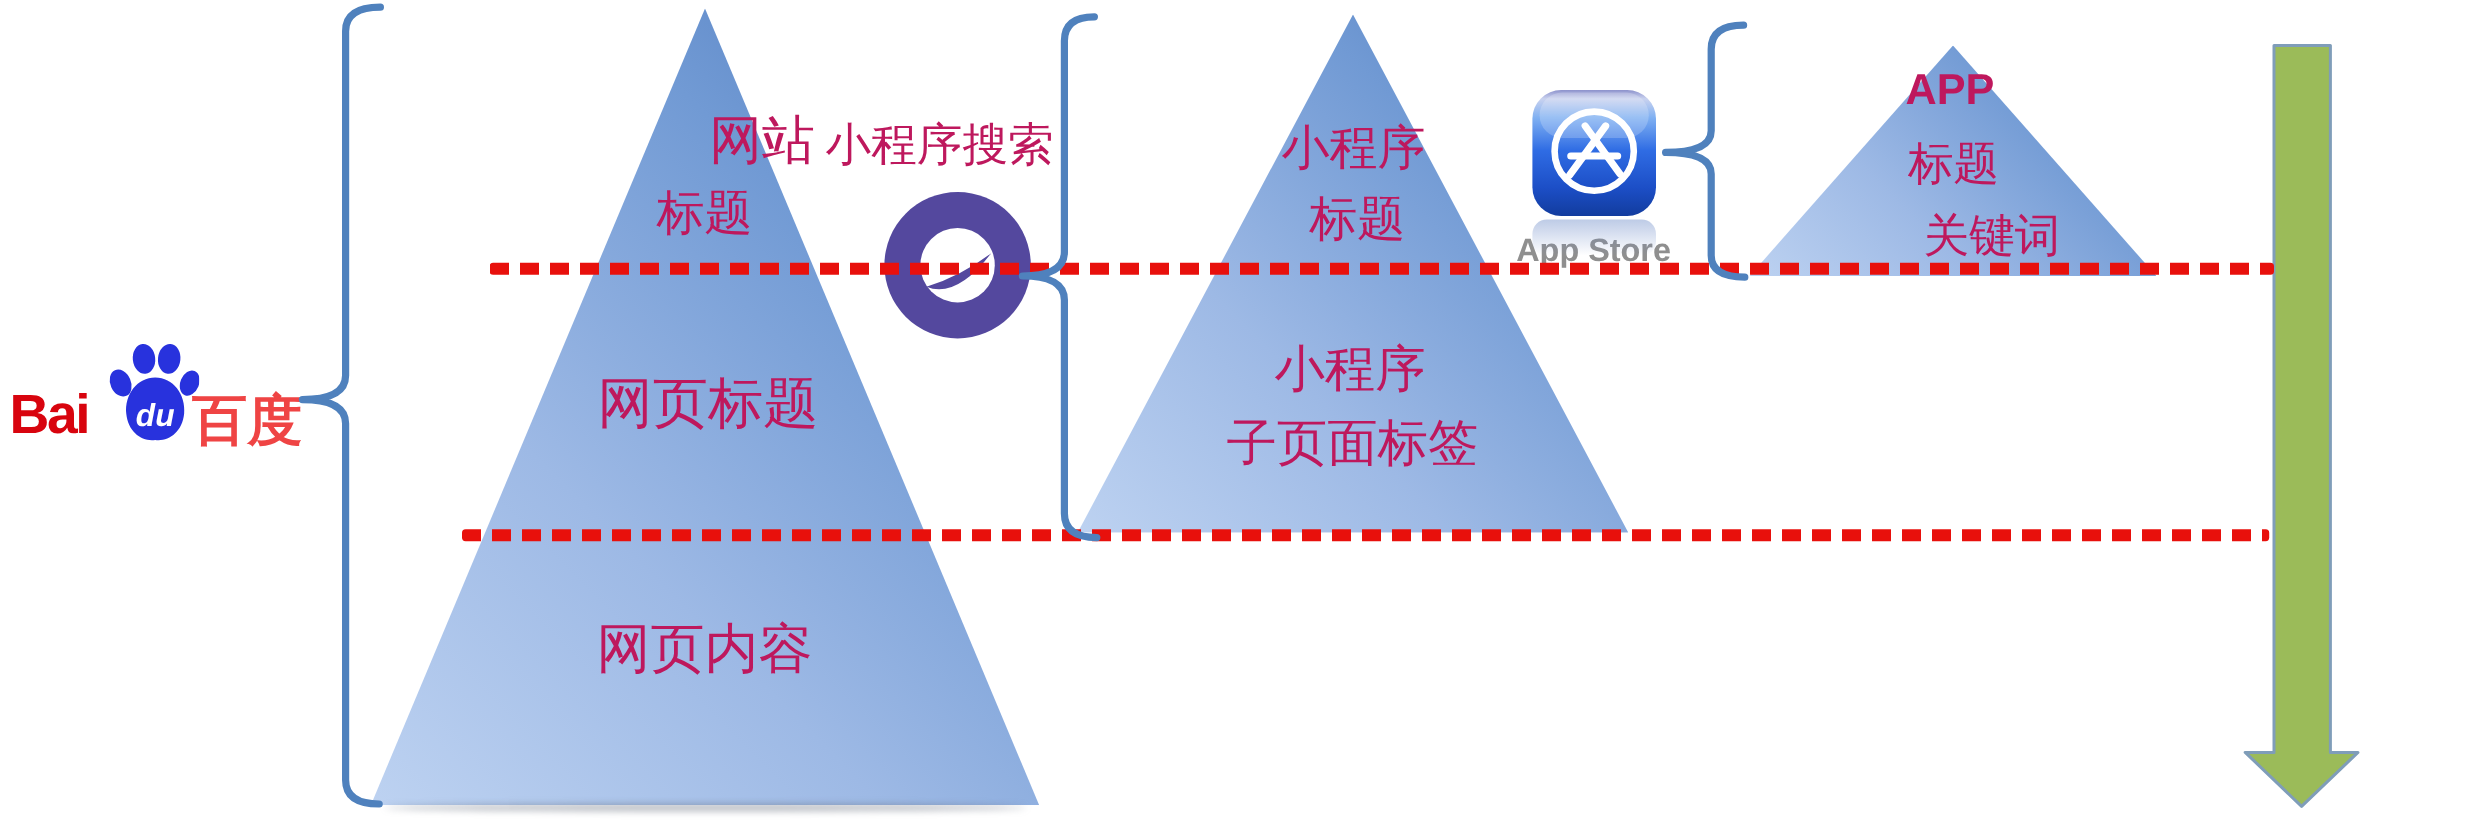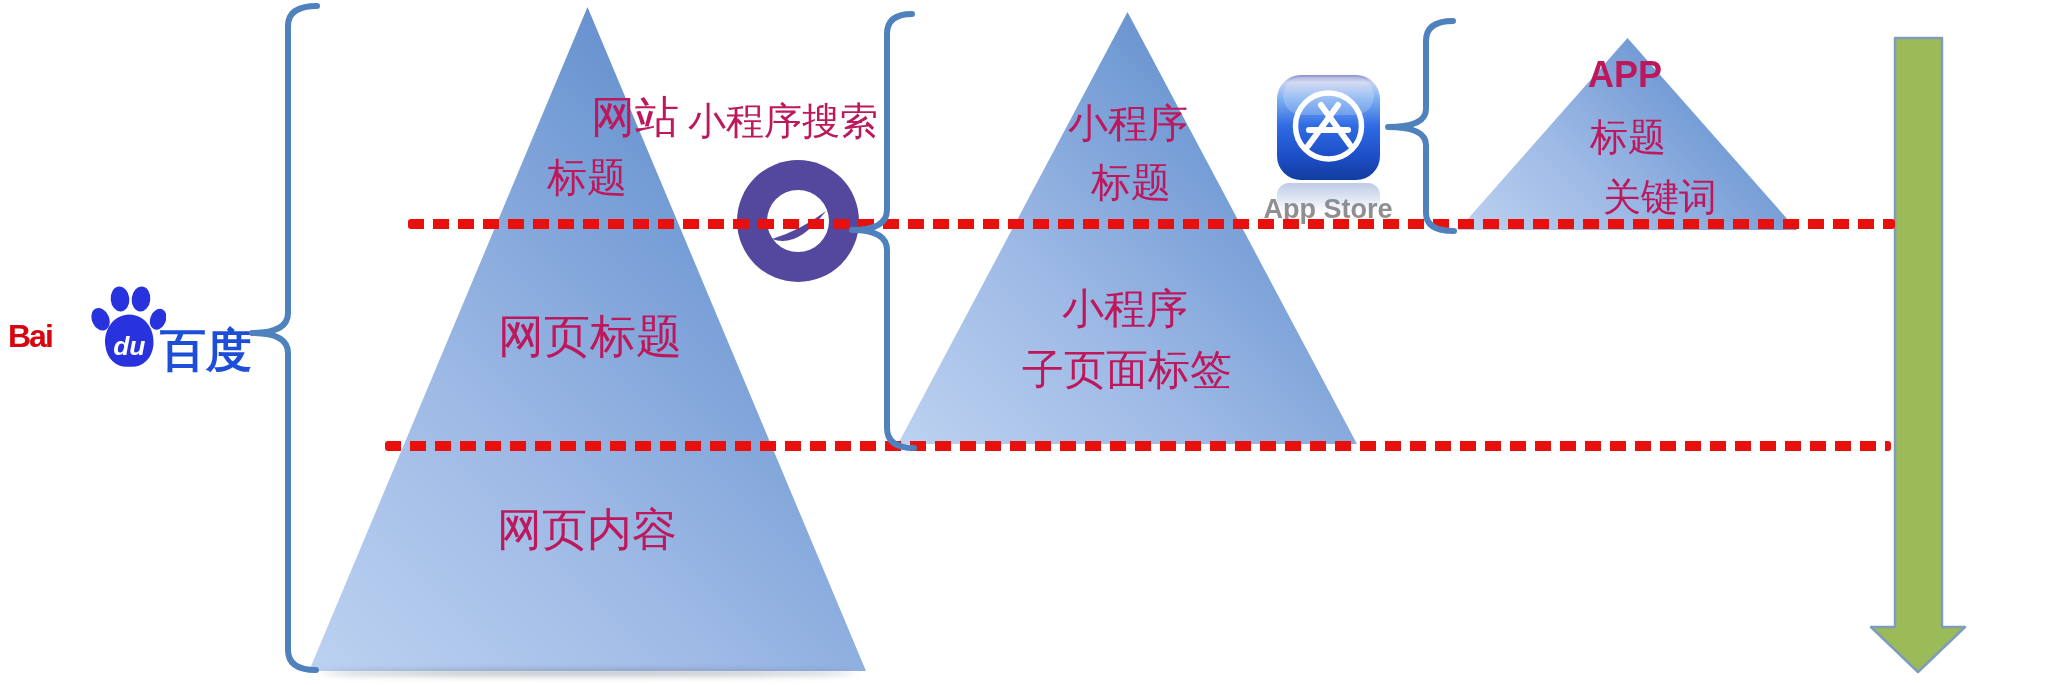--- a/index.html
+++ b/index.html
@@ -28,41 +28,41 @@
   .icon-layer{position:absolute;z-index:20;}
   .txt-layer{z-index:25;}
   .sans{font-family:"Liberation Sans","DejaVu Sans",sans-serif;}
   .axis-label div{font-size:34px;line-height:38px;letter-spacing:14px;white-space:nowrap;}
   .caption{
     position:absolute;transform:translate(-50%,-50%);
     font-family:"Liberation Sans","DejaVu Sans",sans-serif;
     font-weight:bold;color:#8f8f8f;
   }
   .baidu-logo{position:absolute;left:8px;top:283px;width:250px;height:90px;z-index:20;}
-  .baidu-latin{position:absolute;left:0;top:35px;font-size:32px;font-weight:800;
+  .baidu-latin{position:absolute;left:0;top:35px;font-size:46px;font-weight:800;
     letter-spacing:-2px;color:#d8040e;font-family:"Liberation Sans","DejaVu Sans",sans-serif;}
   .baidu-cn{position:absolute;left:152px;top:37px;font-size:46px;font-weight:800;
-    color:#1d4ed8;font-family:"Liberation Sans","DejaVu Sans",sans-serif;}
+    color:#ef4444;font-family:"Liberation Sans","DejaVu Sans",sans-serif;}
 </style>
 </head>
 <body>
 
 <div id="canvas">
 
   <div class="pyr" style="left:309px;top:7px;width:557px;height:664px;"></div>
   <div class="base-shadow" style="left:320px;top:670px;width:536px;"></div>
 
   <div class="pyr" style="left:898px;top:12px;width:459px;height:432px;"></div>
 
   <div class="pyr" style="left:1458px;top:38px;width:339px;height:192px;"></div>
 
   <div class="t txt-layer" style="left:587px;top:118px;font-size:44px;margin-left:48px;">网站</div>
   <div class="t txt-layer" style="left:587px;top:178px;font-size:40px;">标题</div>
   <div class="t txt-layer" style="left:590px;top:337px;font-size:46px;">网页标题</div>
-  <div class="t txt-layer" style="left:587px;top:530px;font-size:45px;">网页内容</div>
+  <div class="t txt-layer" style="left:587px;top:541px;font-size:45px;">网页内容</div>
 
   <div class="t txt-layer" style="left:1128px;top:124px;font-size:40px;">小程序</div>
   <div class="t txt-layer" style="left:1131px;top:183px;font-size:40px;">标题</div>
   <div class="t txt-layer" style="left:1125px;top:309px;font-size:42px;">小程序</div>
   <div class="t txt-layer" style="left:1127px;top:370px;font-size:42px;">子页面标签</div>
 
   <div class="t sans txt-layer" style="left:1625px;top:75px;font-size:36px;font-weight:700;">APP</div>
   <div class="t txt-layer" style="left:1628px;top:137px;font-size:38px;">标题</div>
   <div class="t txt-layer" style="left:1628px;top:197px;font-size:38px;margin-left:32px;">关键词</div>
 

